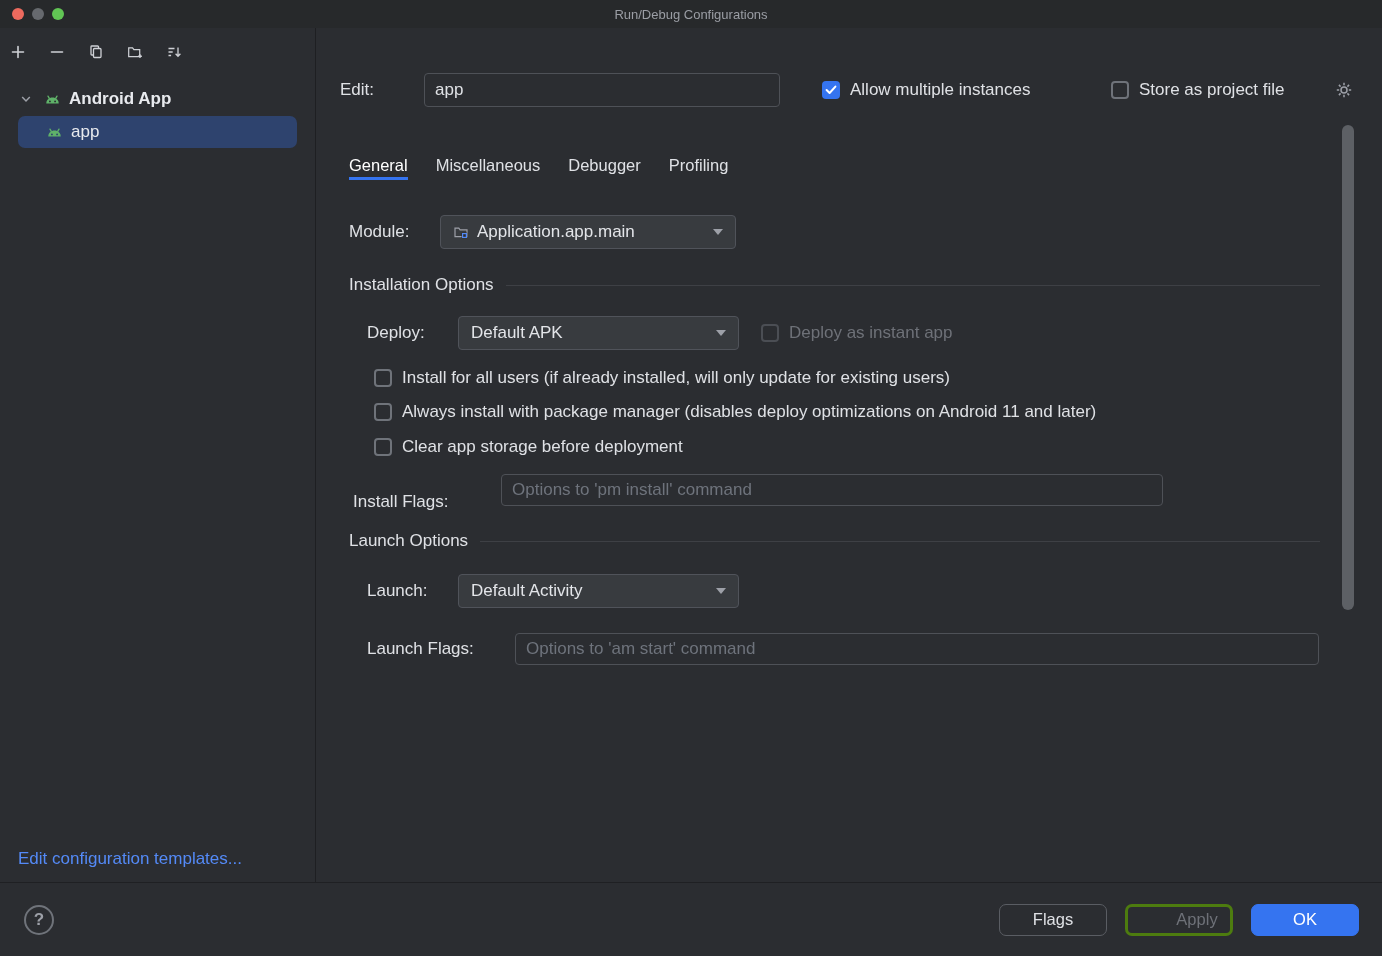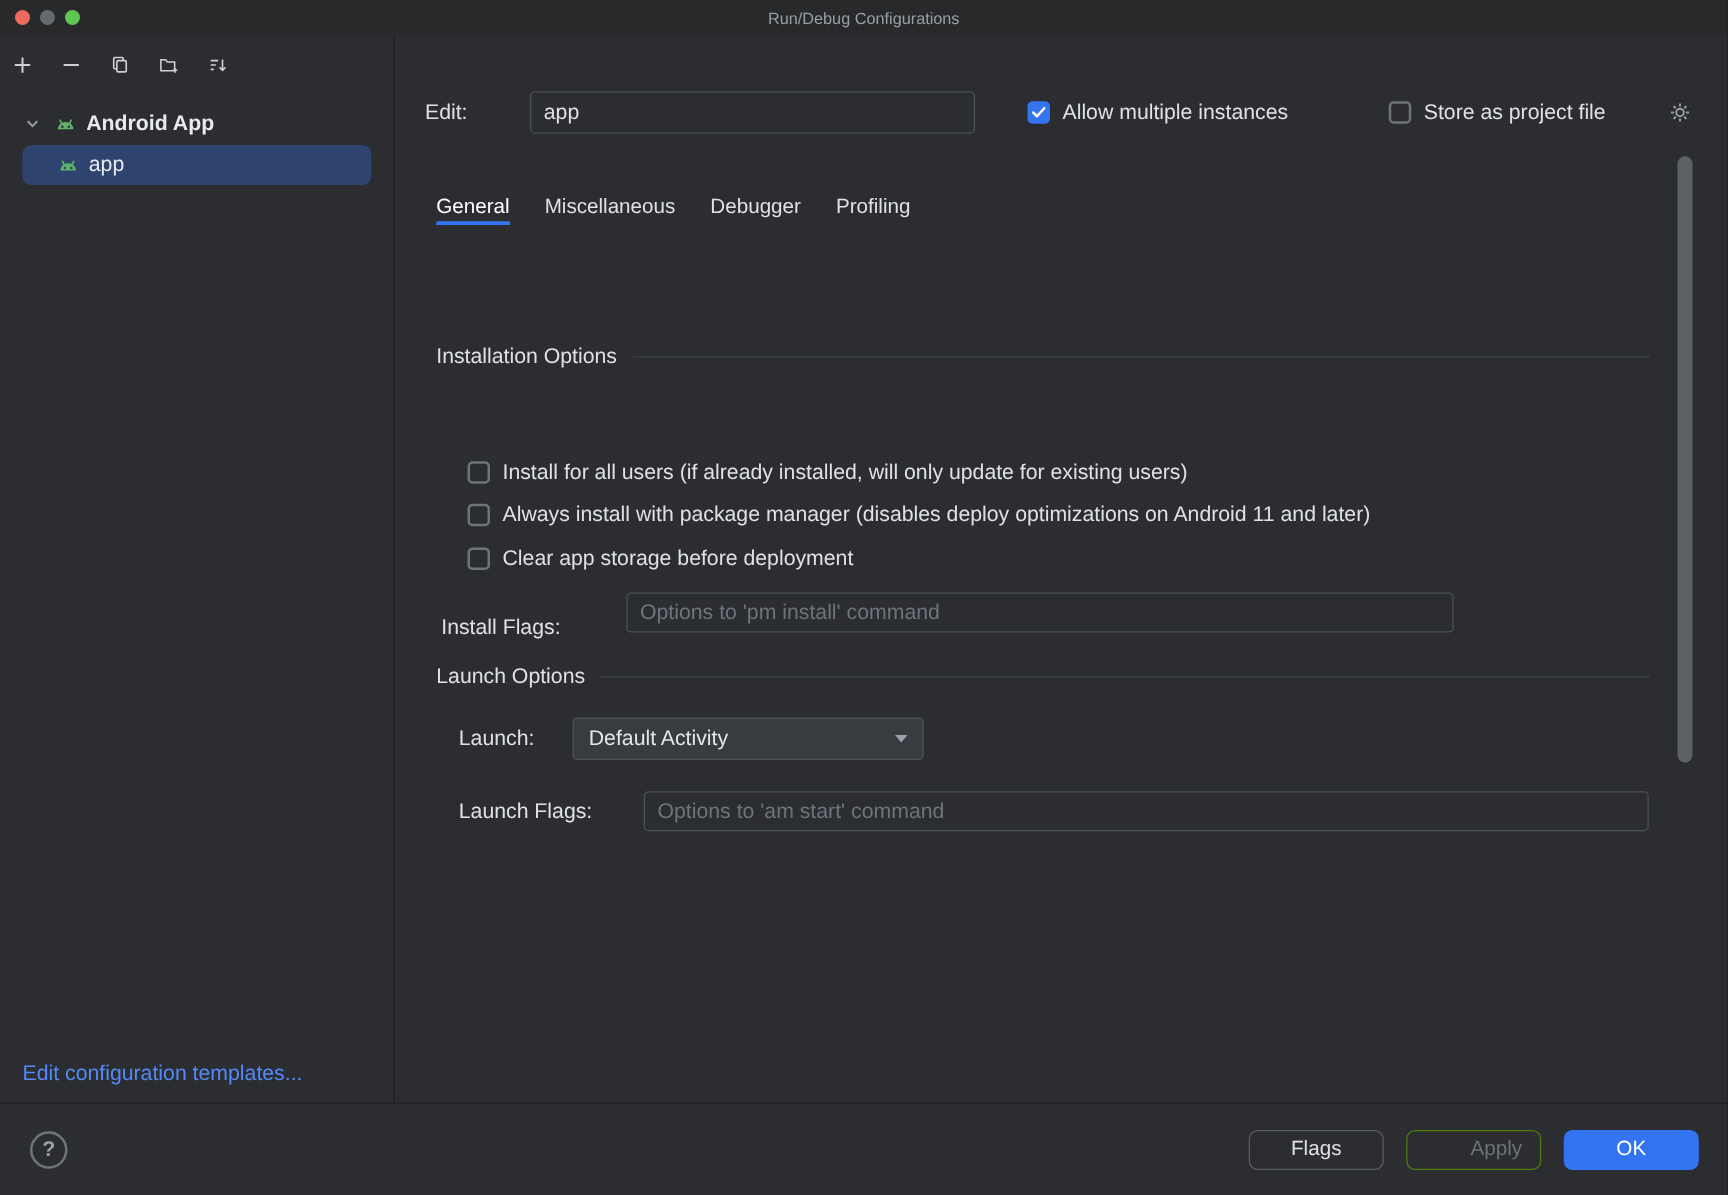--- a/index.html
+++ b/index.html
@@ -109,21 +109,21 @@
 
   
   .footer{ position:absolute; left:0; right:0; bottom:0; height:74px; background:#2b2d31;
            border-top:1px solid #1f2023; display:flex; align-items:center; }
   .help-circle{ position:absolute; left:24px; width:30px; height:30px; border:2px solid #6f737a; border-radius:50%;
                 display:flex; align-items:center; justify-content:center; font-size:17px; font-weight:700; color:#9da0a8; }
   .btns{ position:absolute; right:23px; display:flex; gap:18px; }
   .btn{ width:108px; height:32px; border-radius:7px; display:flex; align-items:center; justify-content:center;
         font-size:16.5px; font-family:inherit; cursor:default; }
   .btn.secondary{ background:transparent; border:1px solid #5a5d63; color:#dfe1e5; }
-  .btn.disabled{ background:transparent; border:1px solid #4d7c0f; color:#6e7178;padding-left:36px; }
+  .btn.disabled{ background:transparent; border:3px solid #4d7c0f; color:#6e7178;padding-left:36px; }
   .btn.primary{ background:#3574f0; border:1px solid #3574f0; color:#ffffff; }
 </style>
 </head>
 <body>
 
 <div class="window">
 
   <div class="titlebar">
     <div class="traffic-lights">
       <span class="tl red"></span>
@@ -225,26 +225,51 @@
         </span>
       </div>
 
       <div class="row r-tabs">
         <span class="tab active">General</span>
         <span class="tab">Miscellaneous</span>
         <span class="tab">Debugger</span>
         <span class="tab">Profiling</span>
       </div>
 
+      <div class="row r-module">
+        <span class="lbl">Module:</span>
+        <div id="module-combo" class="combo">
+          <span class="micon">
+            <svg width="16" height="16" viewBox="0 0 16 16" fill="none">
+              <path d="M2 12.6V4.2h3.8l1.3 1.6H14v6.8z" stroke="#9da0a8" stroke-width="1.2"></path>
+              <rect x="8.6" y="8.6" width="5.6" height="5.6" fill="#2b2d31"></rect>
+              <rect x="9.6" y="9.6" width="3.8" height="3.8" stroke="#548af7" stroke-width="1.2"></rect>
+            </svg>
+          </span>
+          <span>Application.app.main</span>
+          <span class="caret"></span>
+        </div>
+      </div>
 
       <div class="row section r-install-sec">
         <span class="section-title">Installation Options</span>
         <span class="section-line"></span>
       </div>
 
+      <div class="row r-deploy">
+        <span class="lbl">Deploy:</span>
+        <div id="deploy-combo" class="combo">
+          <span>Default APK</span>
+          <span class="caret"></span>
+        </div>
+        <label class="check-row instant-cb">
+          <span class="cb unchecked disabled"></span>
+          <span class="cb-label dim">Deploy as instant app</span>
+        </label>
+      </div>
 
       <div class="row r-cb1">
         <label class="check-row">
           <span class="cb unchecked"></span>
           <span class="cb-label">Install for all users (if already installed, will only update for existing users)</span>
         </label>
       </div>
       <div class="row r-cb2">
         <label class="check-row">
           <span class="cb unchecked"></span>

